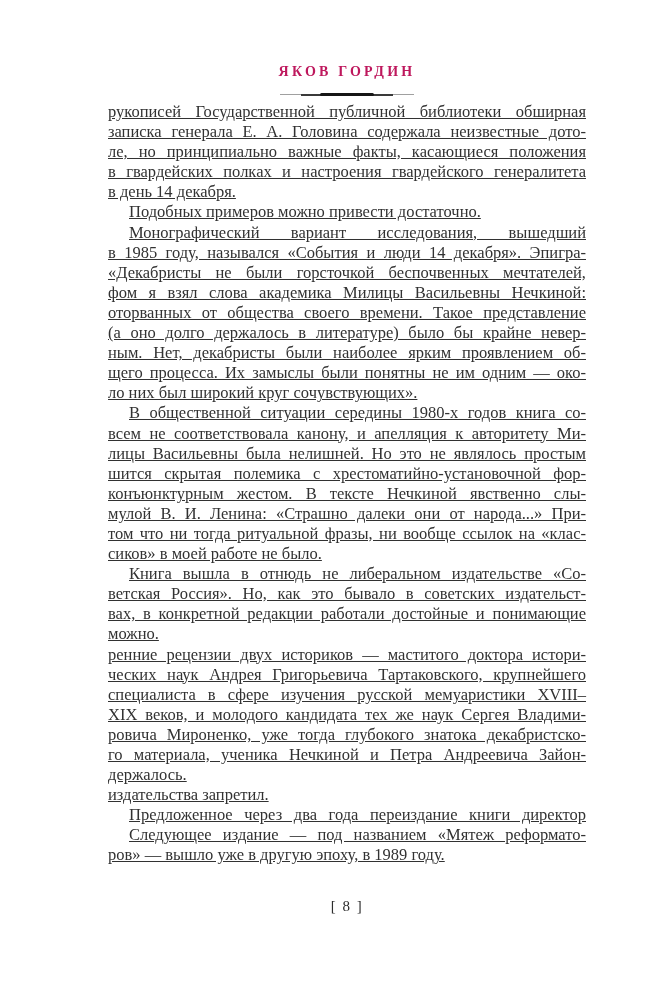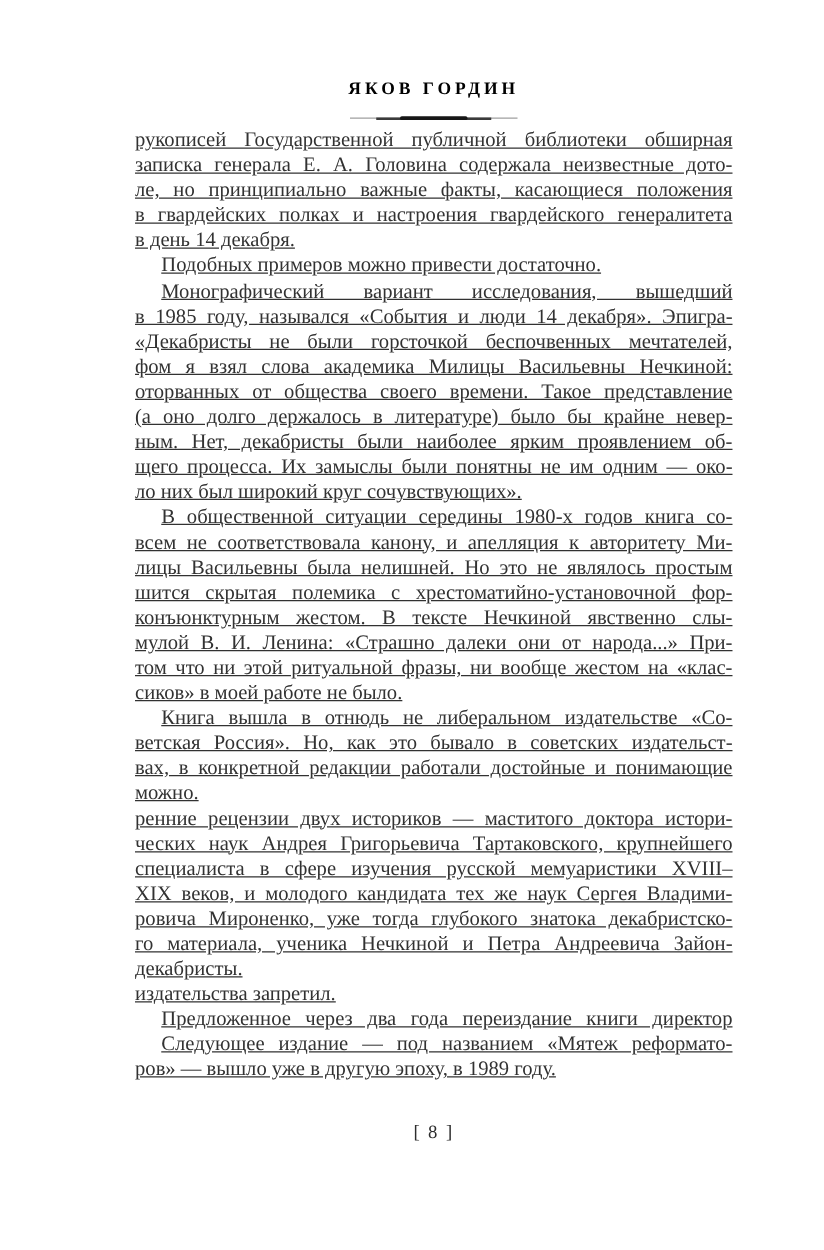--- a/index.html
+++ b/index.html
@@ -18,21 +18,21 @@
   }
   .running-head {
     position: absolute;
     left: 108px;
     top: 64px;
     width: 478px;
     text-align: center;
     font-size: 14px;
     font-weight: bold;
     letter-spacing: 3.2px;
-    color: #000000;
+    color: #be185d;
   }
   .ornament {
     position: absolute;
     left: 108px;
     top: 92px;
     width: 478px;
     height: 5px;
   }
   .ornament .bar {
     position: absolute;
@@ -103,37 +103,37 @@
         <div class="line">щего процесса. Их замыслы были понятны не им одним — око-</div>
         <div class="line last">ло них был широкий круг сочувствующих».</div>
       </div>
       <div class="para">
         <div class="line first-ind">В общественной ситуации середины 1980-х годов книга со-</div>
         <div class="line">всем не соответствовала канону, и апелляция к авторитету Ми-</div>
         <div class="line">лицы Васильевны была нелишней. Но это не являлось простым</div>
         <div class="line">шится скрытая полемика с хрестоматийно-установочной фор-</div>
         <div class="line">конъюнктурным жестом. В тексте Нечкиной явственно слы-</div>
         <div class="line">мулой В. И. Ленина: «Страшно далеки они от народа...» При-</div>
-        <div class="line">том что ни этой ритуальной фразы, ни вообще жестом на «клас-</div>
+        <div class="line">том что ни тогда ритуальной фразы, ни вообще ссылок на «клас-</div>
         <div class="line last">сиков» в моей работе не было.</div>
       </div>
       <div class="para">
         <div class="line first-ind">Книга вышла в отнюдь не либеральном издательстве «Со-</div>
         <div class="line">ветская Россия». Но, как это бывало в советских издательст-</div>
         <div class="line">вах, в конкретной редакции работали достойные и понимающие</div>
         <div class="line last">можно.</div>
       </div>
       <div class="para">
         <div class="line">ренние рецензии двух историков — маститого доктора истори-</div>
         <div class="line">ческих наук Андрея Григорьевича Тартаковского, крупнейшего</div>
         <div class="line">специалиста в сфере изучения русской мемуаристики XVIII–</div>
         <div class="line">XIX веков, и молодого кандидата тех же наук Сергея Владими-</div>
         <div class="line">ровича Мироненко, уже тогда глубокого знатока декабристско-</div>
         <div class="line">го материала, ученика Нечкиной и Петра Андреевича Зайон-</div>
-        <div class="line last">декабристы.</div>
+        <div class="line last">держалось.</div>
       </div>
       <div class="para">
         <div class="line last">издательства запретил.</div>
         <div class="line first-ind">Предложенное через два года переиздание книги директор</div>
       </div>
       <div class="para">
         <div class="line first-ind">Следующее издание — под названием «Мятеж реформато-</div>
         <div class="line last">ров» — вышло уже в другую эпоху, в 1989 году.</div>
       </div>
     </div>

